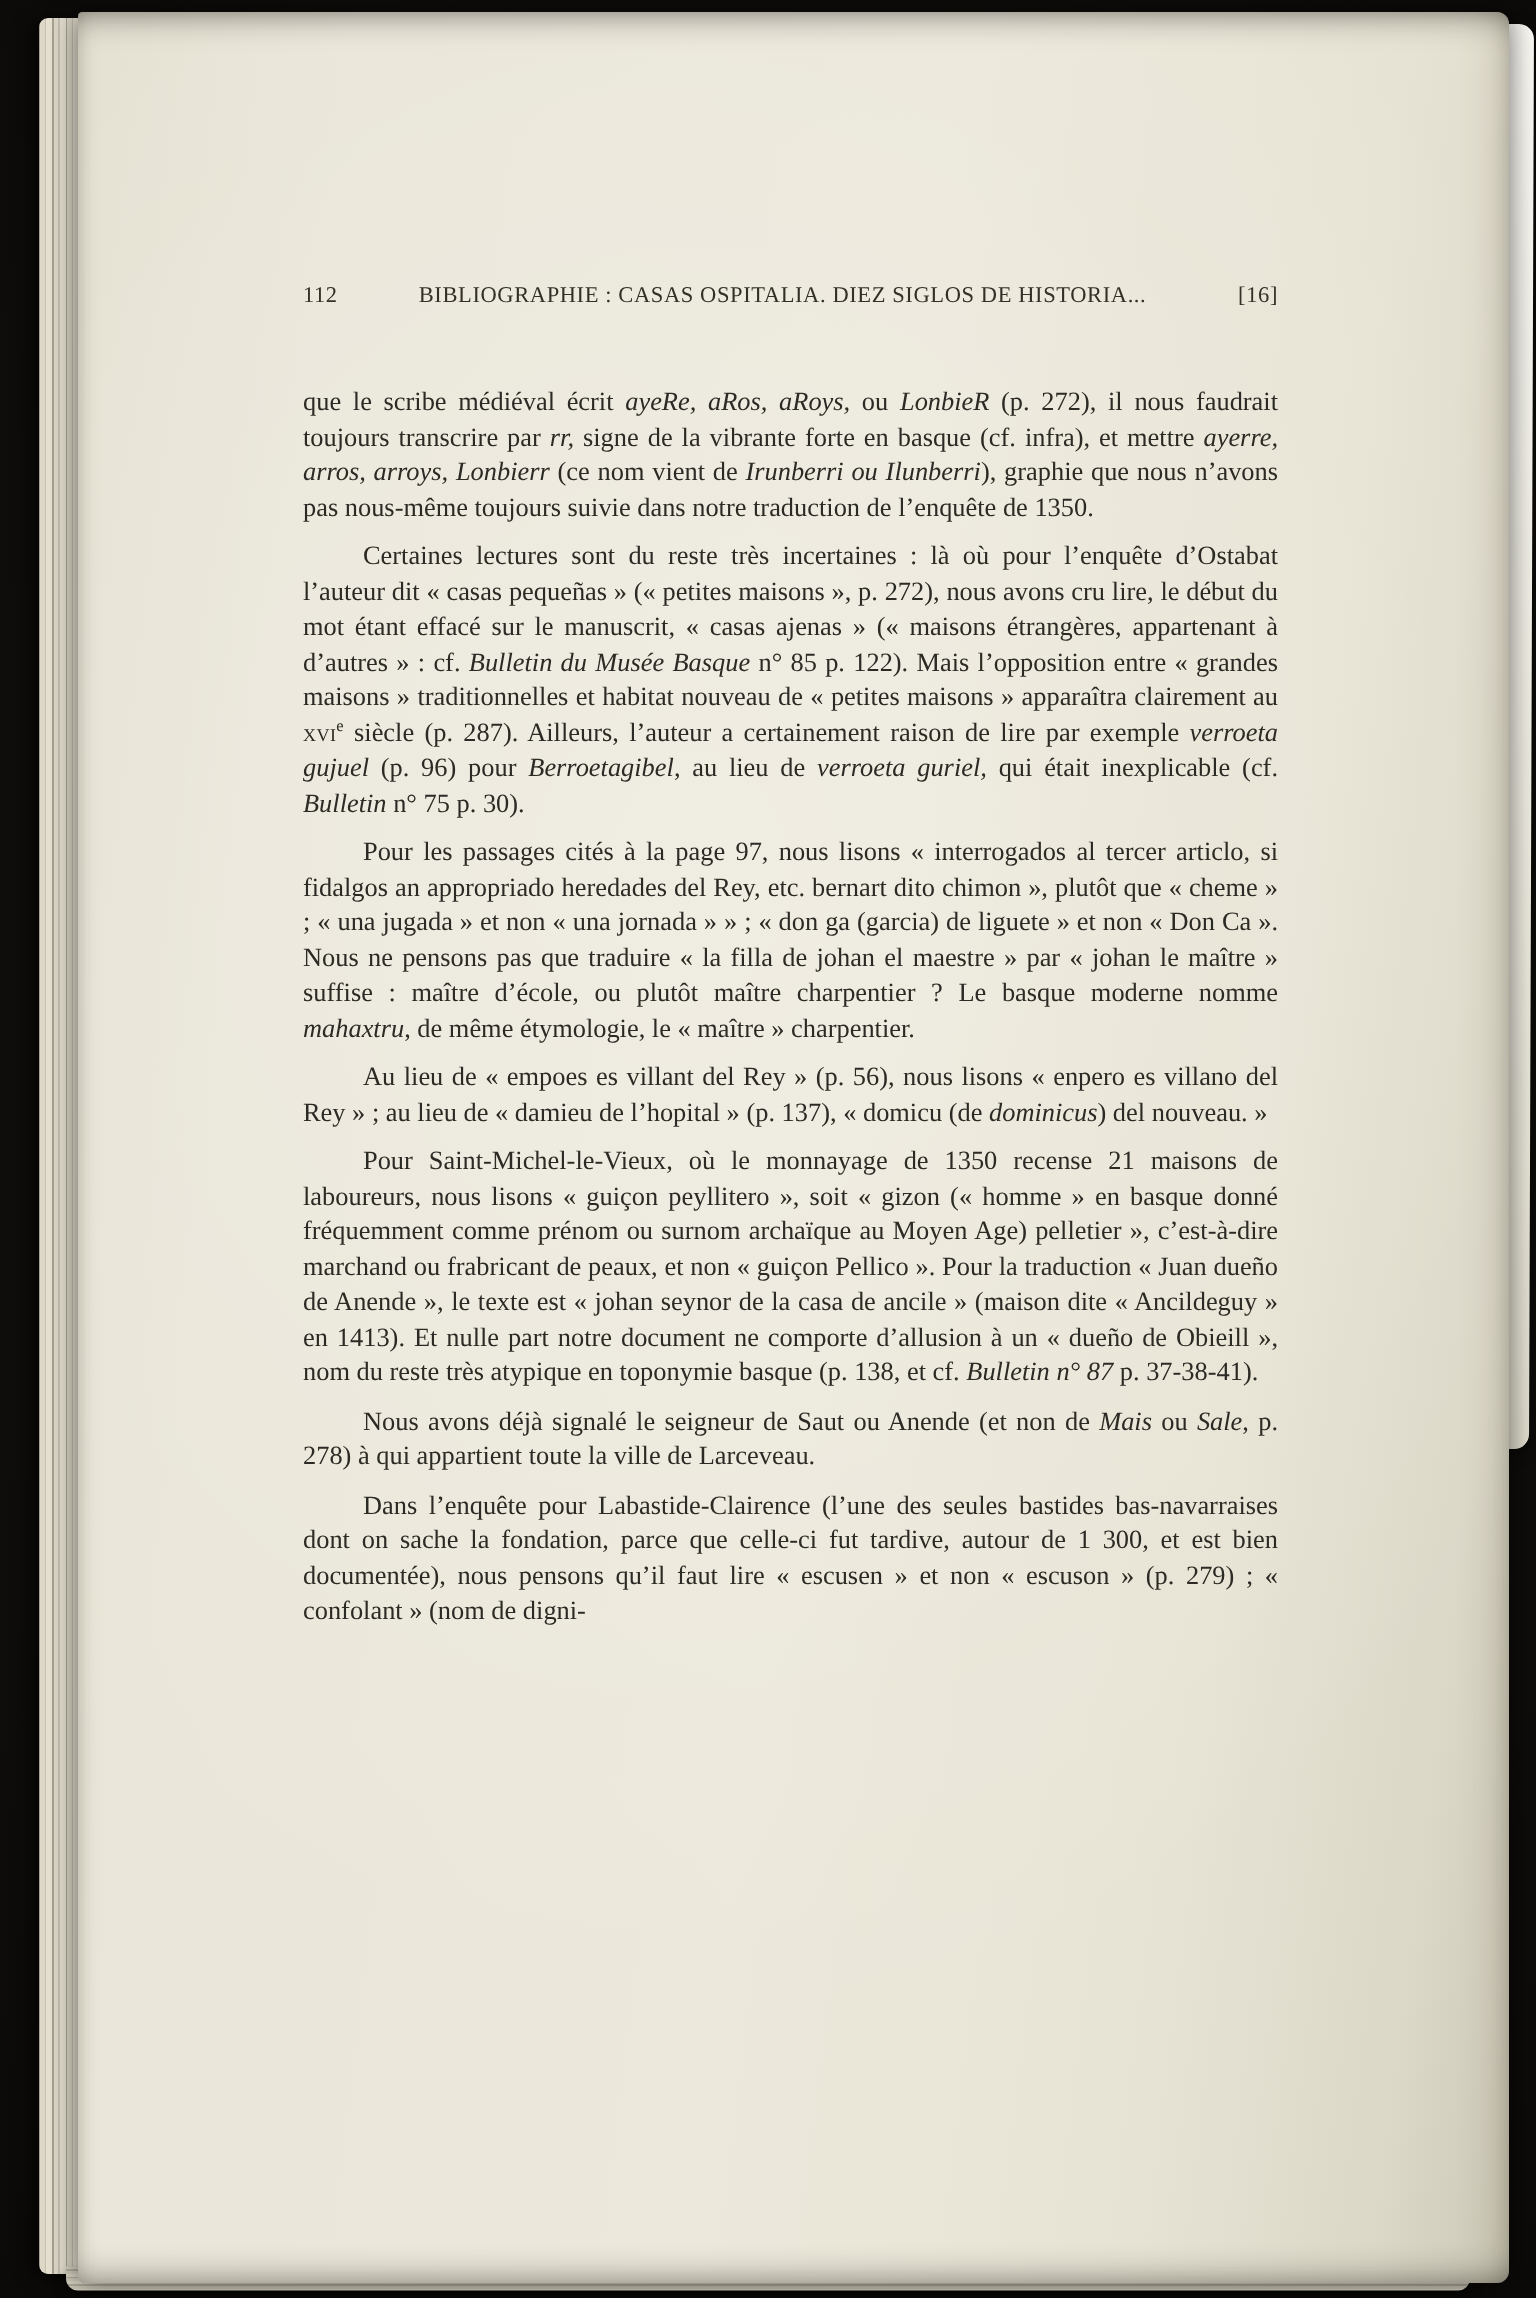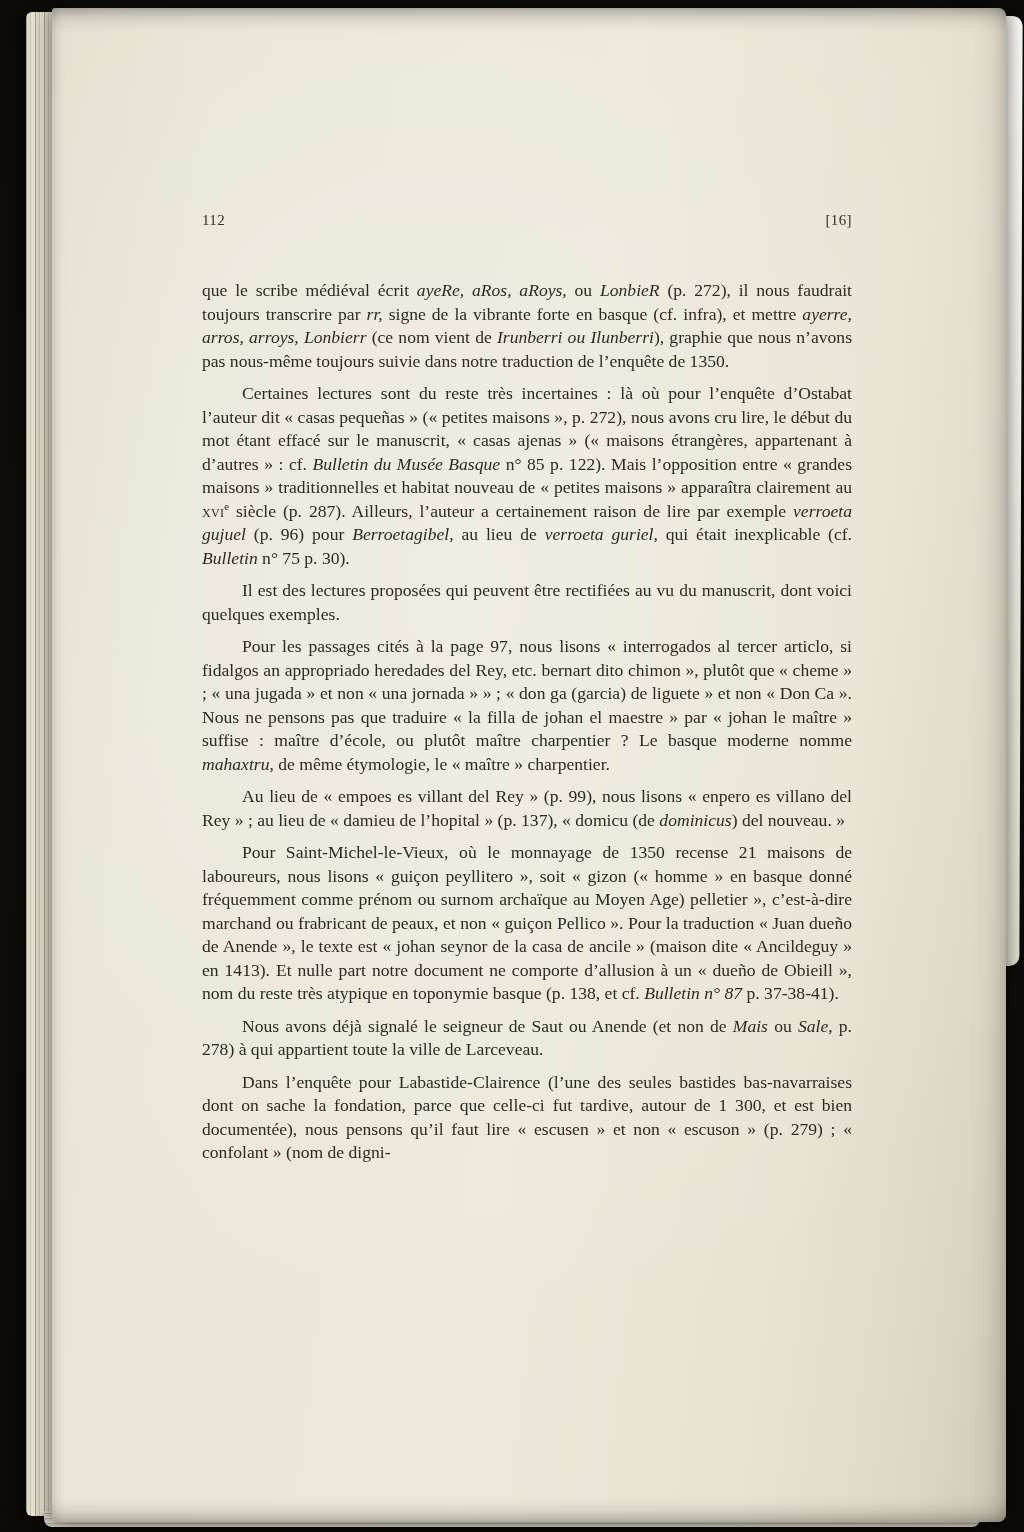--- a/index.html
+++ b/index.html
@@ -52,21 +52,21 @@
       radial-gradient(ellipse 115% 85% at 42% 38%, rgba(255,255,255,.22), rgba(255,255,255,0) 62%),
       linear-gradient(97deg, #e4e0d1 0%, #eae6d9 16%, #ece8db 52%, #e7e3d4 78%, #dcd8c8 92%, #ccc8b6 100%);
     box-shadow:
       inset 0 16px 24px -18px rgba(0,0,0,.5),
       inset 0 -18px 26px -20px rgba(0,0,0,.45),
       inset -12px 0 30px -12px rgba(88,80,58,.38),
       inset 7px 0 16px -9px rgba(120,110,88,.28),
       0 0 20px rgba(0,0,0,.6);
   }
   .text-col {
-    position: absolute; left: 150px; top: 204px;
+    position: absolute; left: 150px; top: 181px;
     width: 650px;
     color: #2c2a24;
   }
   .running-head {
     display: flex; align-items: baseline;
     font-size: 15px; letter-spacing: .4px;
     color: #333028;
     white-space: nowrap;
   }
   .head-title  { margin-left: 54px; }
@@ -89,29 +89,29 @@
 <div class="photo">
   <div class="page-stack-left"></div>
   <div class="page-stack-bottom"></div>
   <div class="under-page"></div>
 
   <div class="page">
     <div class="text-col">
 
       <div class="running-head">
         <span class="head-page-number">112</span>
+        <span class="head-title">BIBLIOGRAPHIE : CASAS OSPITALIA. DIEZ SIGLOS DE HISTORIA...</span>
         <span class="head-folio">[16]</span>
       </div>
 
       <div class="body-text" id="paragraphs">
           <p class="para"><span>que le scribe médiéval écrit </span><em>ayeRe, aRos, aRoys,</em><span> ou </span><em>LonbieR</em><span> (p. 272), il nous faudrait toujours transcrire par </span><em>rr,</em><span> signe de la vibrante forte en basque (cf. infra), et mettre </span><em>ayerre, arros, arroys, Lonbierr</em><span> (ce nom vient de </span><em>Irunberri ou Ilunberri</em><span>), graphie que nous n’avons pas nous-même toujours suivie dans notre traduction de l’enquête de 1350.</span></p>
           <p class="para indent"><span>Certaines lectures sont du reste très incertaines : là où pour l’enquête d’Ostabat l’auteur dit « casas pequeñas » (« petites maisons », p. 272), nous avons cru lire, le début du mot étant effacé sur le manuscrit, « casas ajenas » (« maisons étrangères, appartenant à d’autres » : cf. </span><em>Bulletin du Musée Basque</em><span> n° 85 p. 122). Mais l’opposition entre « grandes maisons » traditionnelles et habitat nouveau de « petites maisons » apparaîtra clairement au </span><span class="sc">xvi</span><sup>e</sup><span> siècle (p. 287). Ailleurs, l’auteur a certainement raison de lire par exemple </span><em>verroeta gujuel</em><span> (p. 96) pour </span><em>Berroetagibel</em><span>, au lieu de </span><em>verroeta guriel,</em><span> qui était inexplicable (cf. </span><em>Bulletin</em><span> n° 75 p. 30).</span></p>
-          <p class="para indent"><span>Il est des lectures proposées qui peuvent être rectifiées au vu du manuscrit, dont voici quelques exemples.</span></p>
           <p class="para indent"><span>Pour les passages cités à la page 97, nous lisons « interrogados al tercer articlo, si fidalgos an appropriado heredades del Rey, etc. bernart dito chimon », plutôt que « cheme » ; « una jugada » et non « una jornada » » ; « don ga (garcia) de liguete » et non « Don Ca ». Nous ne pensons pas que traduire « la filla de johan el maestre » par « johan le maître » suffise : maître d’école, ou plutôt maître charpentier ? Le basque moderne nomme </span><em>mahaxtru</em><span>, de même étymologie, le « maître » charpentier.</span></p>
-          <p class="para indent"><span>Au lieu de « empoes es villant del Rey » (p. 99), nous lisons « enpero es villano del Rey » ; au lieu de « damieu de l’hopital » (p. 137), « domicu (de </span><em>dominicus</em><span>) del nouveau. »</span></p>
+          <p class="para indent"><span>Au lieu de « empoes es villant del Rey » (p. 56), nous lisons « enpero es villano del Rey » ; au lieu de « damieu de l’hopital » (p. 137), « domicu (de </span><em>dominicus</em><span>) del nouveau. »</span></p>
           <p class="para indent"><span>Pour Saint-Michel-le-Vieux, où le monnayage de 1350 recense 21 maisons de laboureurs, nous lisons « guiçon peyllitero », soit « gizon (« homme » en basque donné fréquemment comme prénom ou surnom archaïque au Moyen Age) pelletier », c’est-à-dire marchand ou frabricant de peaux, et non « guiçon Pellico ». Pour la traduction « Juan dueño de Anende », le texte est « johan seynor de la casa de ancile » (maison dite « Ancildeguy » en 1413). Et nulle part notre document ne comporte d’allusion à un « dueño de Obieill », nom du reste très atypique en toponymie basque (p. 138, et cf. </span><em>Bulletin n° 87</em><span> p. 37-38-41).</span></p>
           <p class="para indent"><span>Nous avons déjà signalé le seigneur de Saut ou Anende (et non de </span><em>Mais</em><span> ou </span><em>Sale</em><span>, p. 278) à qui appartient toute la ville de Larceveau.</span></p>
           <p class="para indent"><span>Dans l’enquête pour Labastide-Clairence (l’une des seules bastides bas-navarraises dont on sache la fondation, parce que celle-ci fut tardive, autour de 1 300, et est bien documentée), nous pensons qu’il faut lire « escusen » et non « escuson » (p. 279) ; « confolant » (nom de digni-</span></p>
         </div>
 
     </div>
   </div>
 </div>
 
 </body></html>

